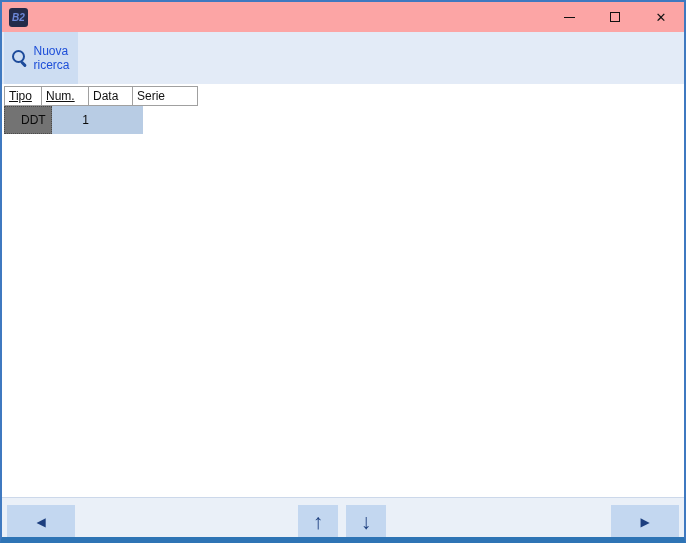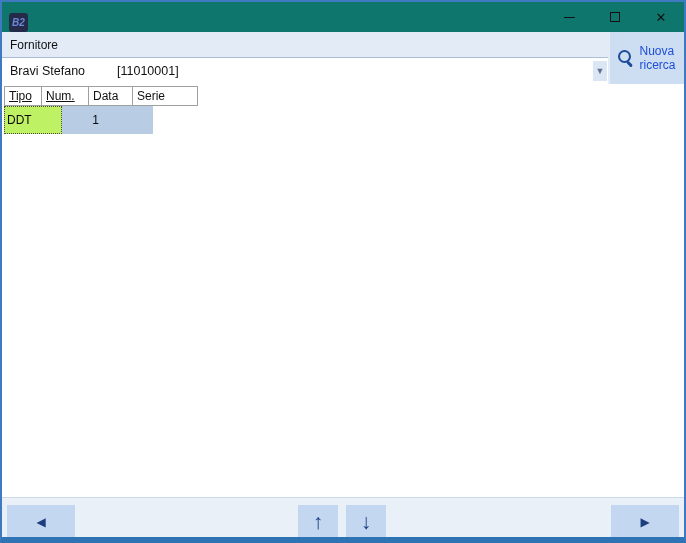--- a/index.html
+++ b/index.html
@@ -11,22 +11,22 @@
     width:686px; height:543px;
     background:#ffffff;
     border:2px solid #3f79c0;
     border-bottom:6px solid #2e74b5;
     overflow:hidden;
   }
 
   
   .titlebar {
     position:absolute; top:0; left:0; right:0; height:30px;
-    background:#0f766e;
-    display:flex; align-items:flex-end;
+    background:#fca5a5;
+    display:flex; align-items:center;
     padding-left:7px;
   }
   .app-icon {
     width:19px; height:19px; border-radius:3px;
     background:#242b49;
     color:#6c87d8; font-size:10px; font-weight:bold; font-style:italic;
     display:flex; align-items:center; justify-content:center;
     flex:0 0 auto;
   }
   .title-text {
@@ -103,21 +103,21 @@
   .w-tipo  { width:38px; }
   .w-num   { width:47px;text-decoration:underline; }
   .w-serie { width:44px; }
   .w-data  { width:65px; }
 
   .grid-row {
     position:absolute; top:104px; left:2px; height:28px;
     display:flex; font-size:12px; color:#0a0a0a; cursor:pointer;
   }
   .td { height:28px; display:flex; align-items:center; background:#b8cce4; }
-  .td-tipo  { width:58px; background:#bef264; border:1px dotted #4a4a4a; padding-left:2px; }
+  .td-tipo  { width:48px; background:#737373; border:1px dotted #4a4a4a; padding-left:16px; }
   .td-num   { width:47px; justify-content:flex-end; padding-right:10px; }
   .td-serie { width:44px; }
   .td-data  { width:65px; justify-content:flex-end; padding-right:5px; }
 
   
   .bottom-bar {
     position:absolute; left:0; right:0; bottom:0; height:40px;
     background:#eaf0f8;
     border-top:1px solid #ccd8ea;
   }
@@ -146,32 +146,20 @@
       <div class="win-ctrl">
         <span class="max-glyph"></span>
       </div>
       <div class="win-ctrl">
         <span class="close-glyph">✕</span>
       </div>
     </div>
   </div>
 
   <div class="supplier-panel">
-    <div class="supplier-left">
-      <div class="supplier-label-row">
-        <span>Fornitore</span>
-      </div>
-      <div class="supplier-combo">
-        <span class="supplier-name">Bravi Stefano</span>
-        <span class="supplier-code">[11010001]</span>
-        <span class="combo-drop">
-          <span>▼</span>
-        </span>
-      </div>
-    </div>
     <div class="search-btn">
       <span class="mag-icon"></span>
       <span class="search-btn-text">
         <span>Nuova</span><br>
         <span>ricerca</span>
       </span>
     </div>
   </div>
 
   <div class="grid-header">

